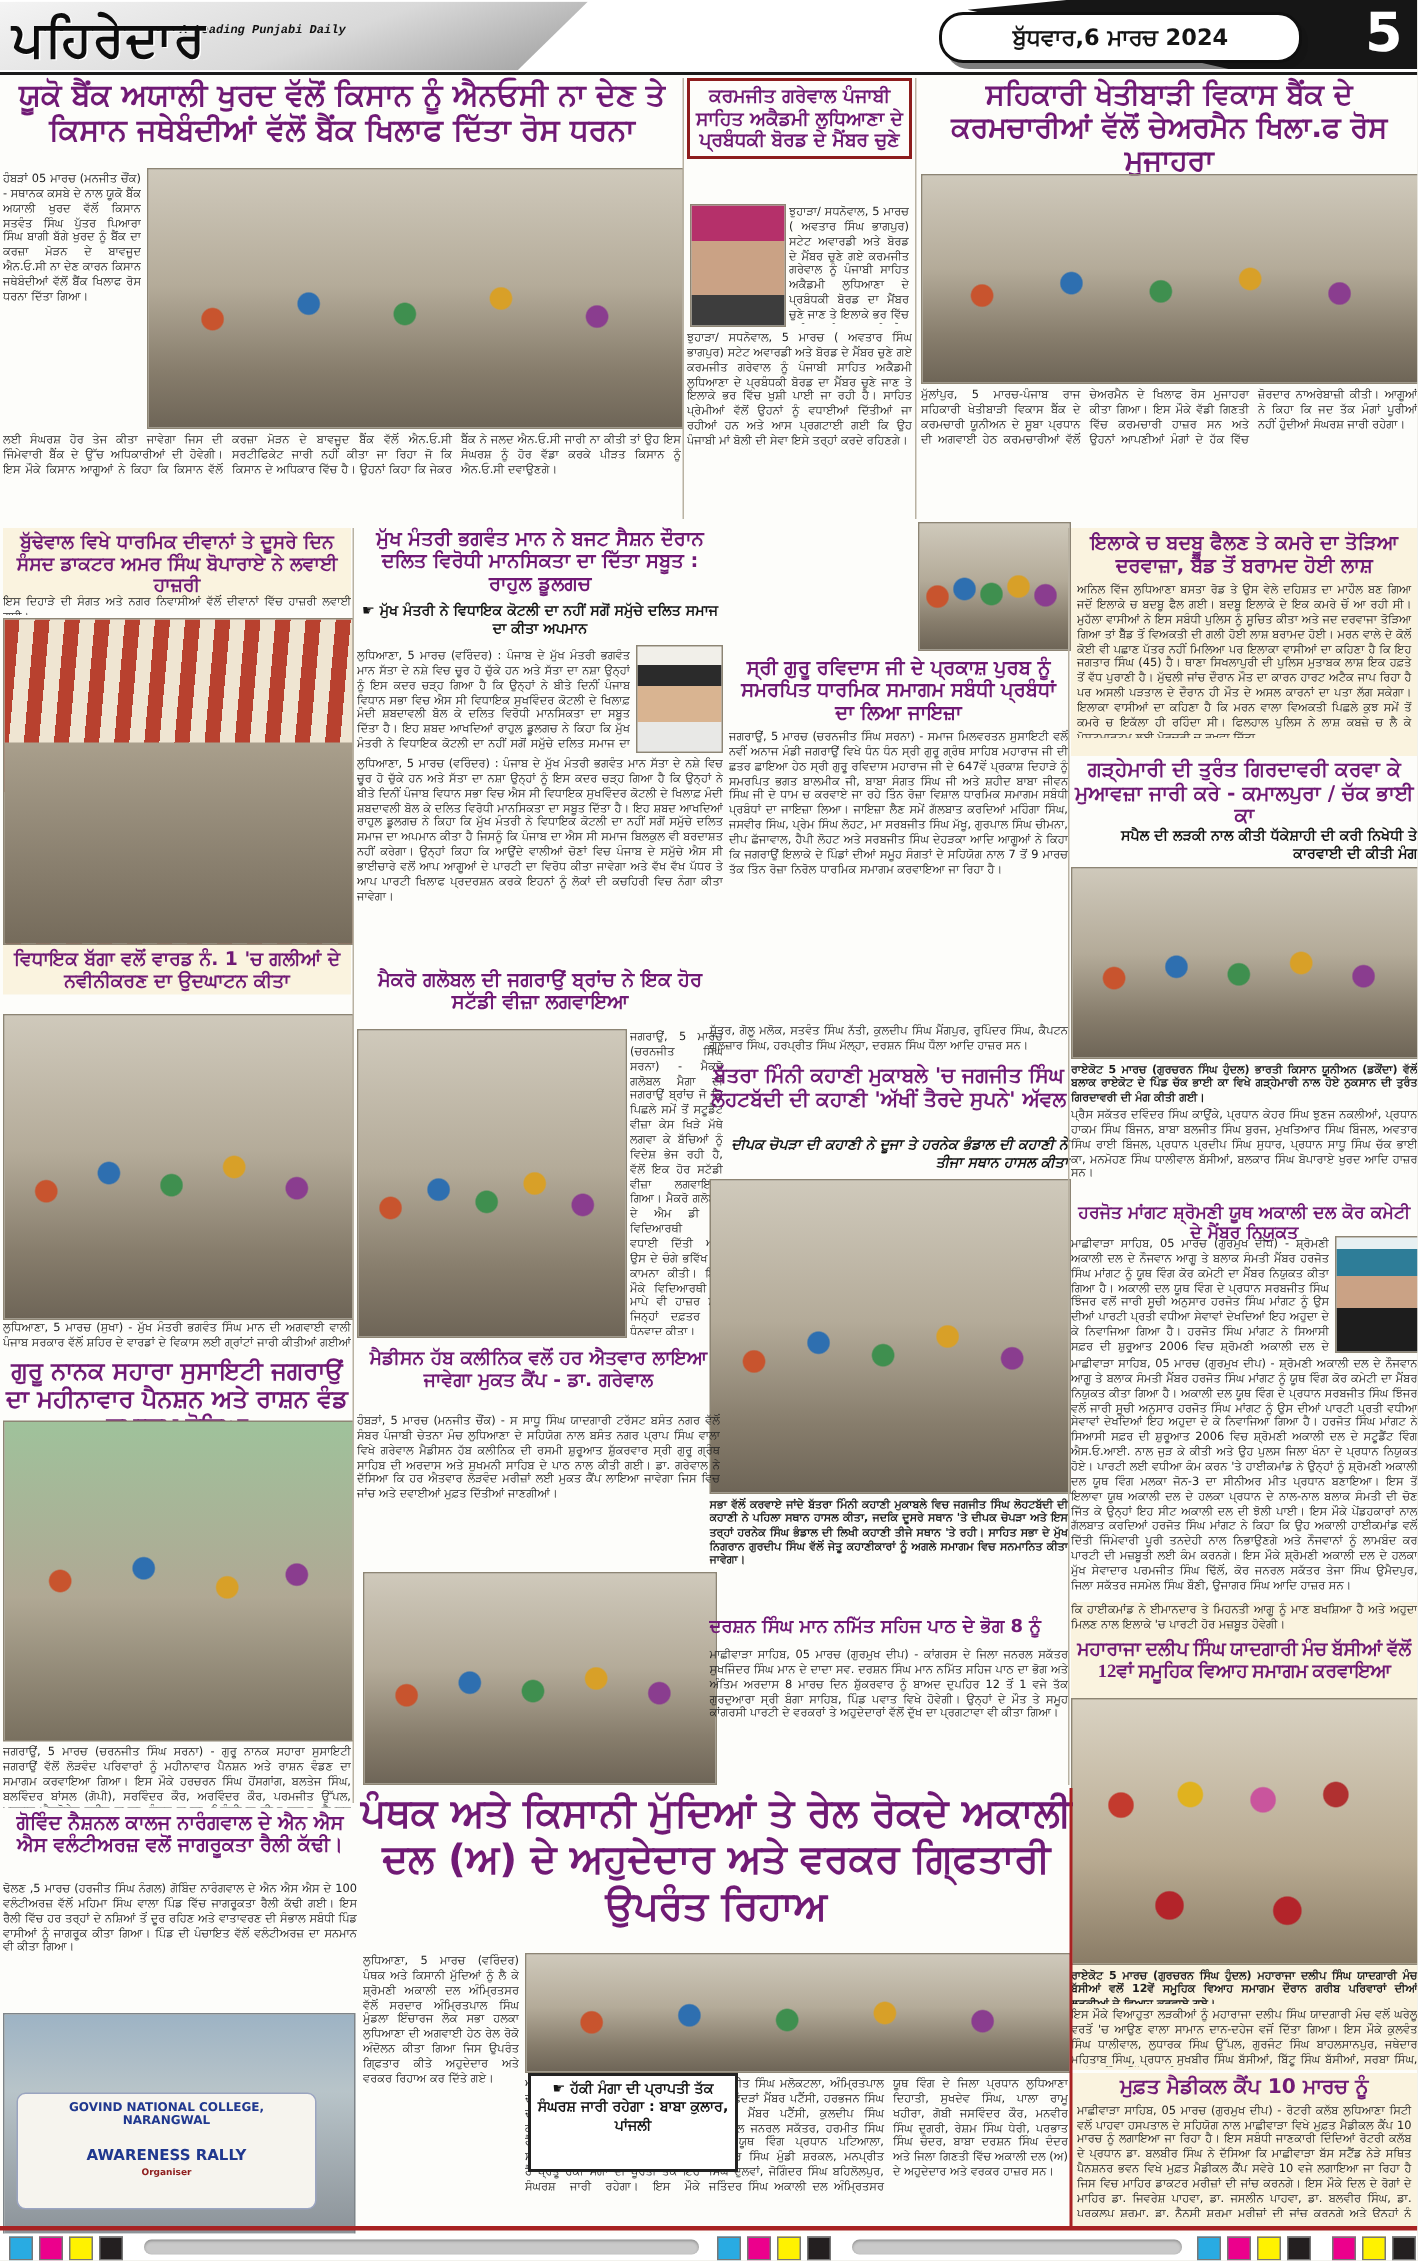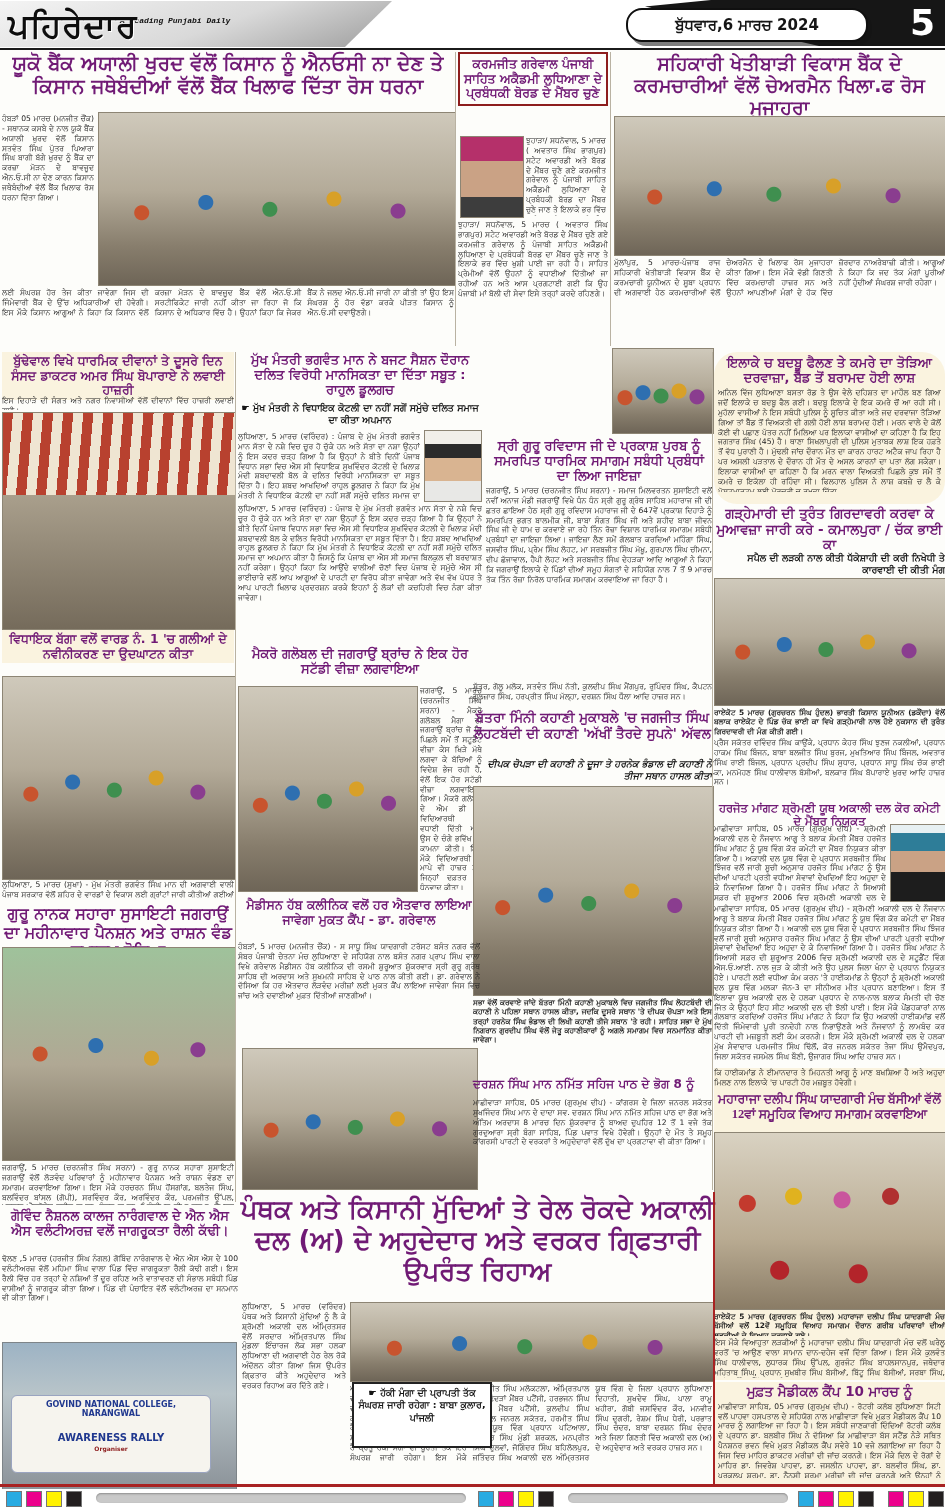--- a/index.html
+++ b/index.html
@@ -36,21 +36,21 @@
   .vrule{width:1px;background:#b9b2a2;}
   .vrule-red{width:2px;background:#a82222;}
   
   #art-uco{left:2px;top:52px;width:452px;height:294px;}
   #art-garewal{left:458px;top:52px;width:150px;height:378px;}
   #garewal-box{border:2px solid #8d1d1d;padding:3px 2px;}
   #art-sahikari{left:614px;top:52px;width:331px;height:296px;}
   #art-buddhewal{left:2px;top:352px;width:232px;height:276px;}
   #art-mukh{left:238px;top:352px;width:244px;height:292px;}
   #art-ravidas{left:486px;top:348px;width:226px;height:330px;}
-  #art-badbu{left:714px;top:352px;width:231px;height:152px;box-sizing:border-box;padding:3px 4px;border-radius:23px;}
+  #art-badbu{left:714px;top:352px;width:231px;height:152px;box-sizing:border-box;padding:3px 4px;}
   #art-garhemari{left:714px;top:506px;width:231px;height:294px;}
   #art-harjot{left:714px;top:802px;width:231px;height:264px;}
   #art-bagga{left:2px;top:630px;width:232px;height:272px;}
   #art-macro{left:238px;top:646px;width:244px;height:250px;}
   #art-battra{left:473px;top:682px;width:239px;height:392px;}
   #art-guru-nanak{left:2px;top:905px;width:232px;height:300px;}
   #art-medicine{left:238px;top:898px;width:242px;height:292px;}
   #art-darshan{left:473px;top:1078px;width:239px;height:112px;}
   #art-maharaja{left:714px;top:1068px;width:231px;height:312px;}
   #art-panthak{left:240px;top:1192px;width:475px;height:298px;}

